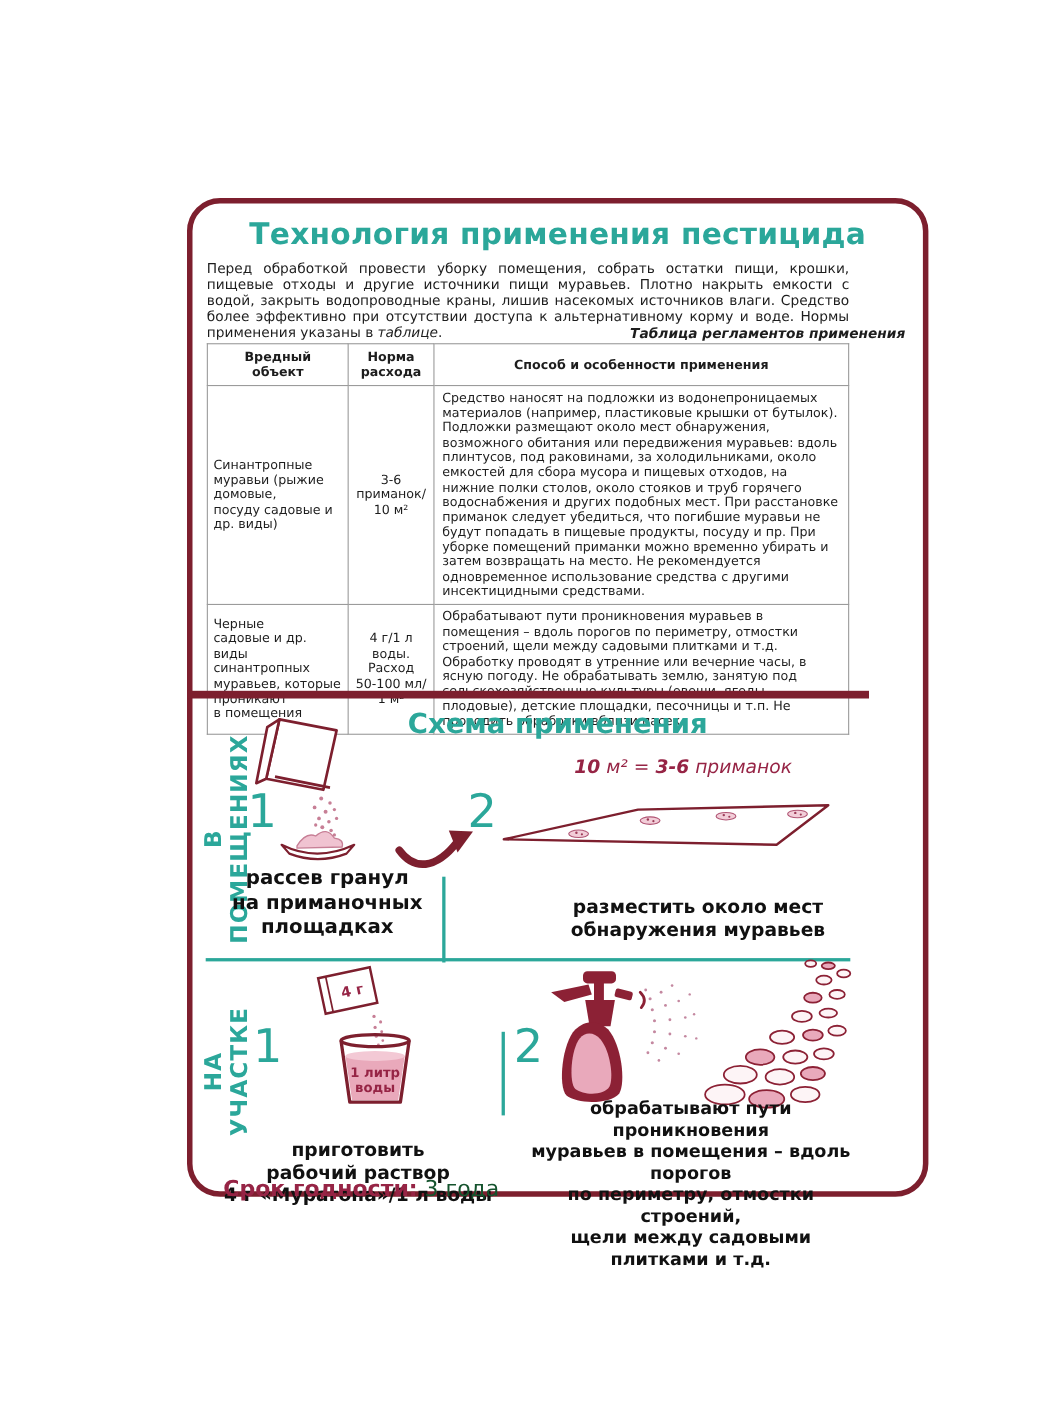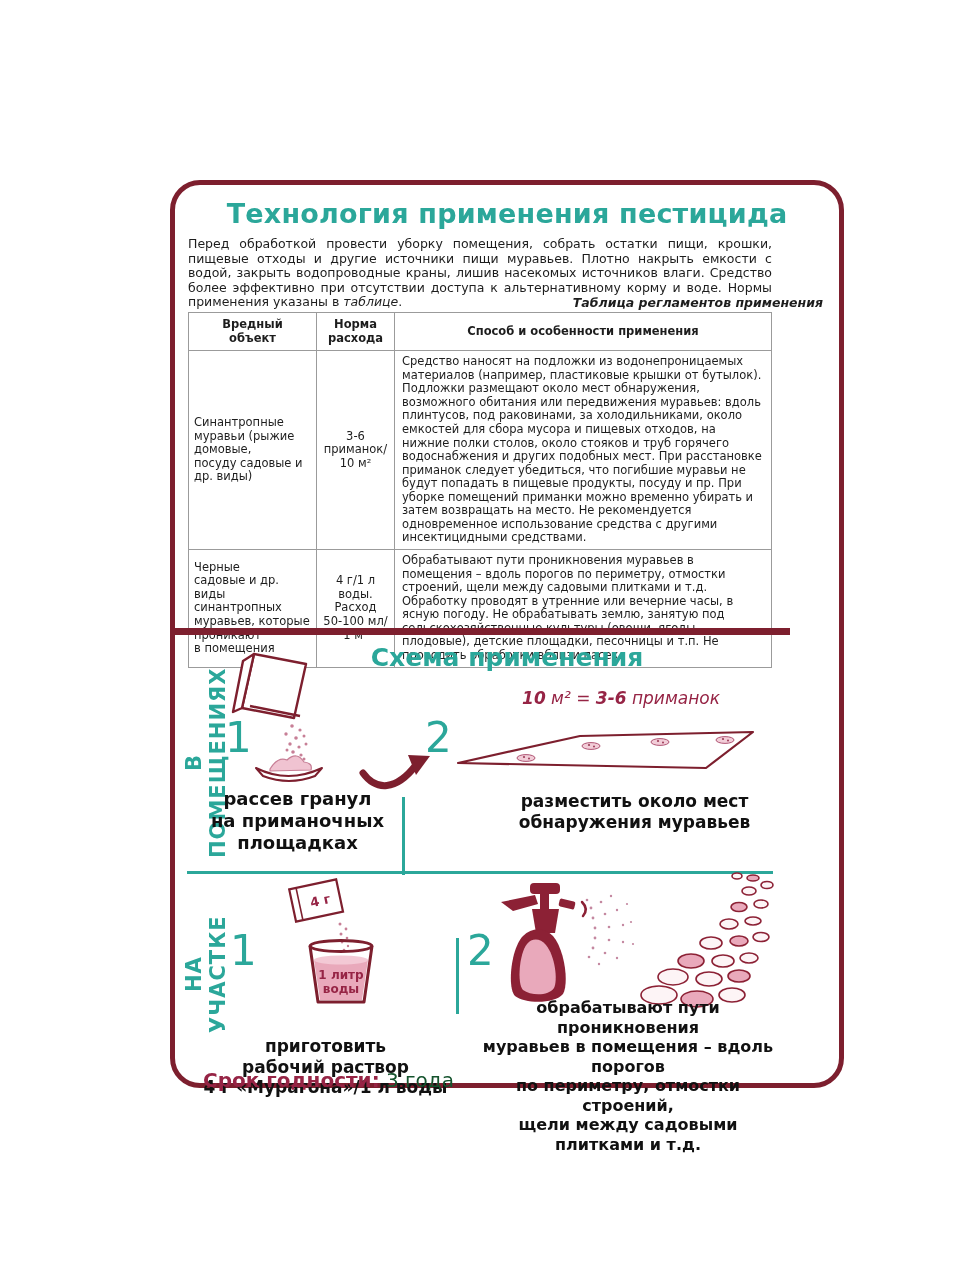--- a/index.html
+++ b/index.html
@@ -70,21 +70,21 @@
   #spray-svg{left:308px;top:693px;width:162px;height:127px;}
   #stones-svg{left:460px;top:684px;width:152px;height:142px;}
   .vline{position:absolute;width:3px;background:var(--teal);}
   #vline1{left:227px;top:612px;height:78px;}
   #vline2{left:281px;top:753px;height:76px;}
   .hline{position:absolute;left:12px;top:686px;width:586px;height:3px;background:var(--teal);}
   .caption{
     position:absolute;font-weight:bold;text-align:center;line-height:1.22;color:#111;
   }
   #cap1a{left:15px;top:603px;width:215px;font-size:18px;}
-  #cap2a{left:312px;top:606px;width:295px;font-size:17px;}
+  #cap2a{left:312px;top:630px;width:295px;font-size:17px;}
   #cap1b{left:18px;top:823px;width:265px;font-size:17px;margin-top:28px;}
   #cap2b{left:297px;top:813px;width:312px;font-size:16px;}
   .formula{
     position:absolute;left:300px;top:503px;width:292px;text-align:center;
     font-size:17px;color:var(--maroon2);font-style:italic;
   }
   .formula b{font-weight:bold;}
   .shelf{position:absolute;left:14px;top:883px;font-size:20px;}
   .shelf .lbl{font-weight:bold;color:var(--maroon2);margin-left:14px;}
   .shelf .val{color:#14532d;}

